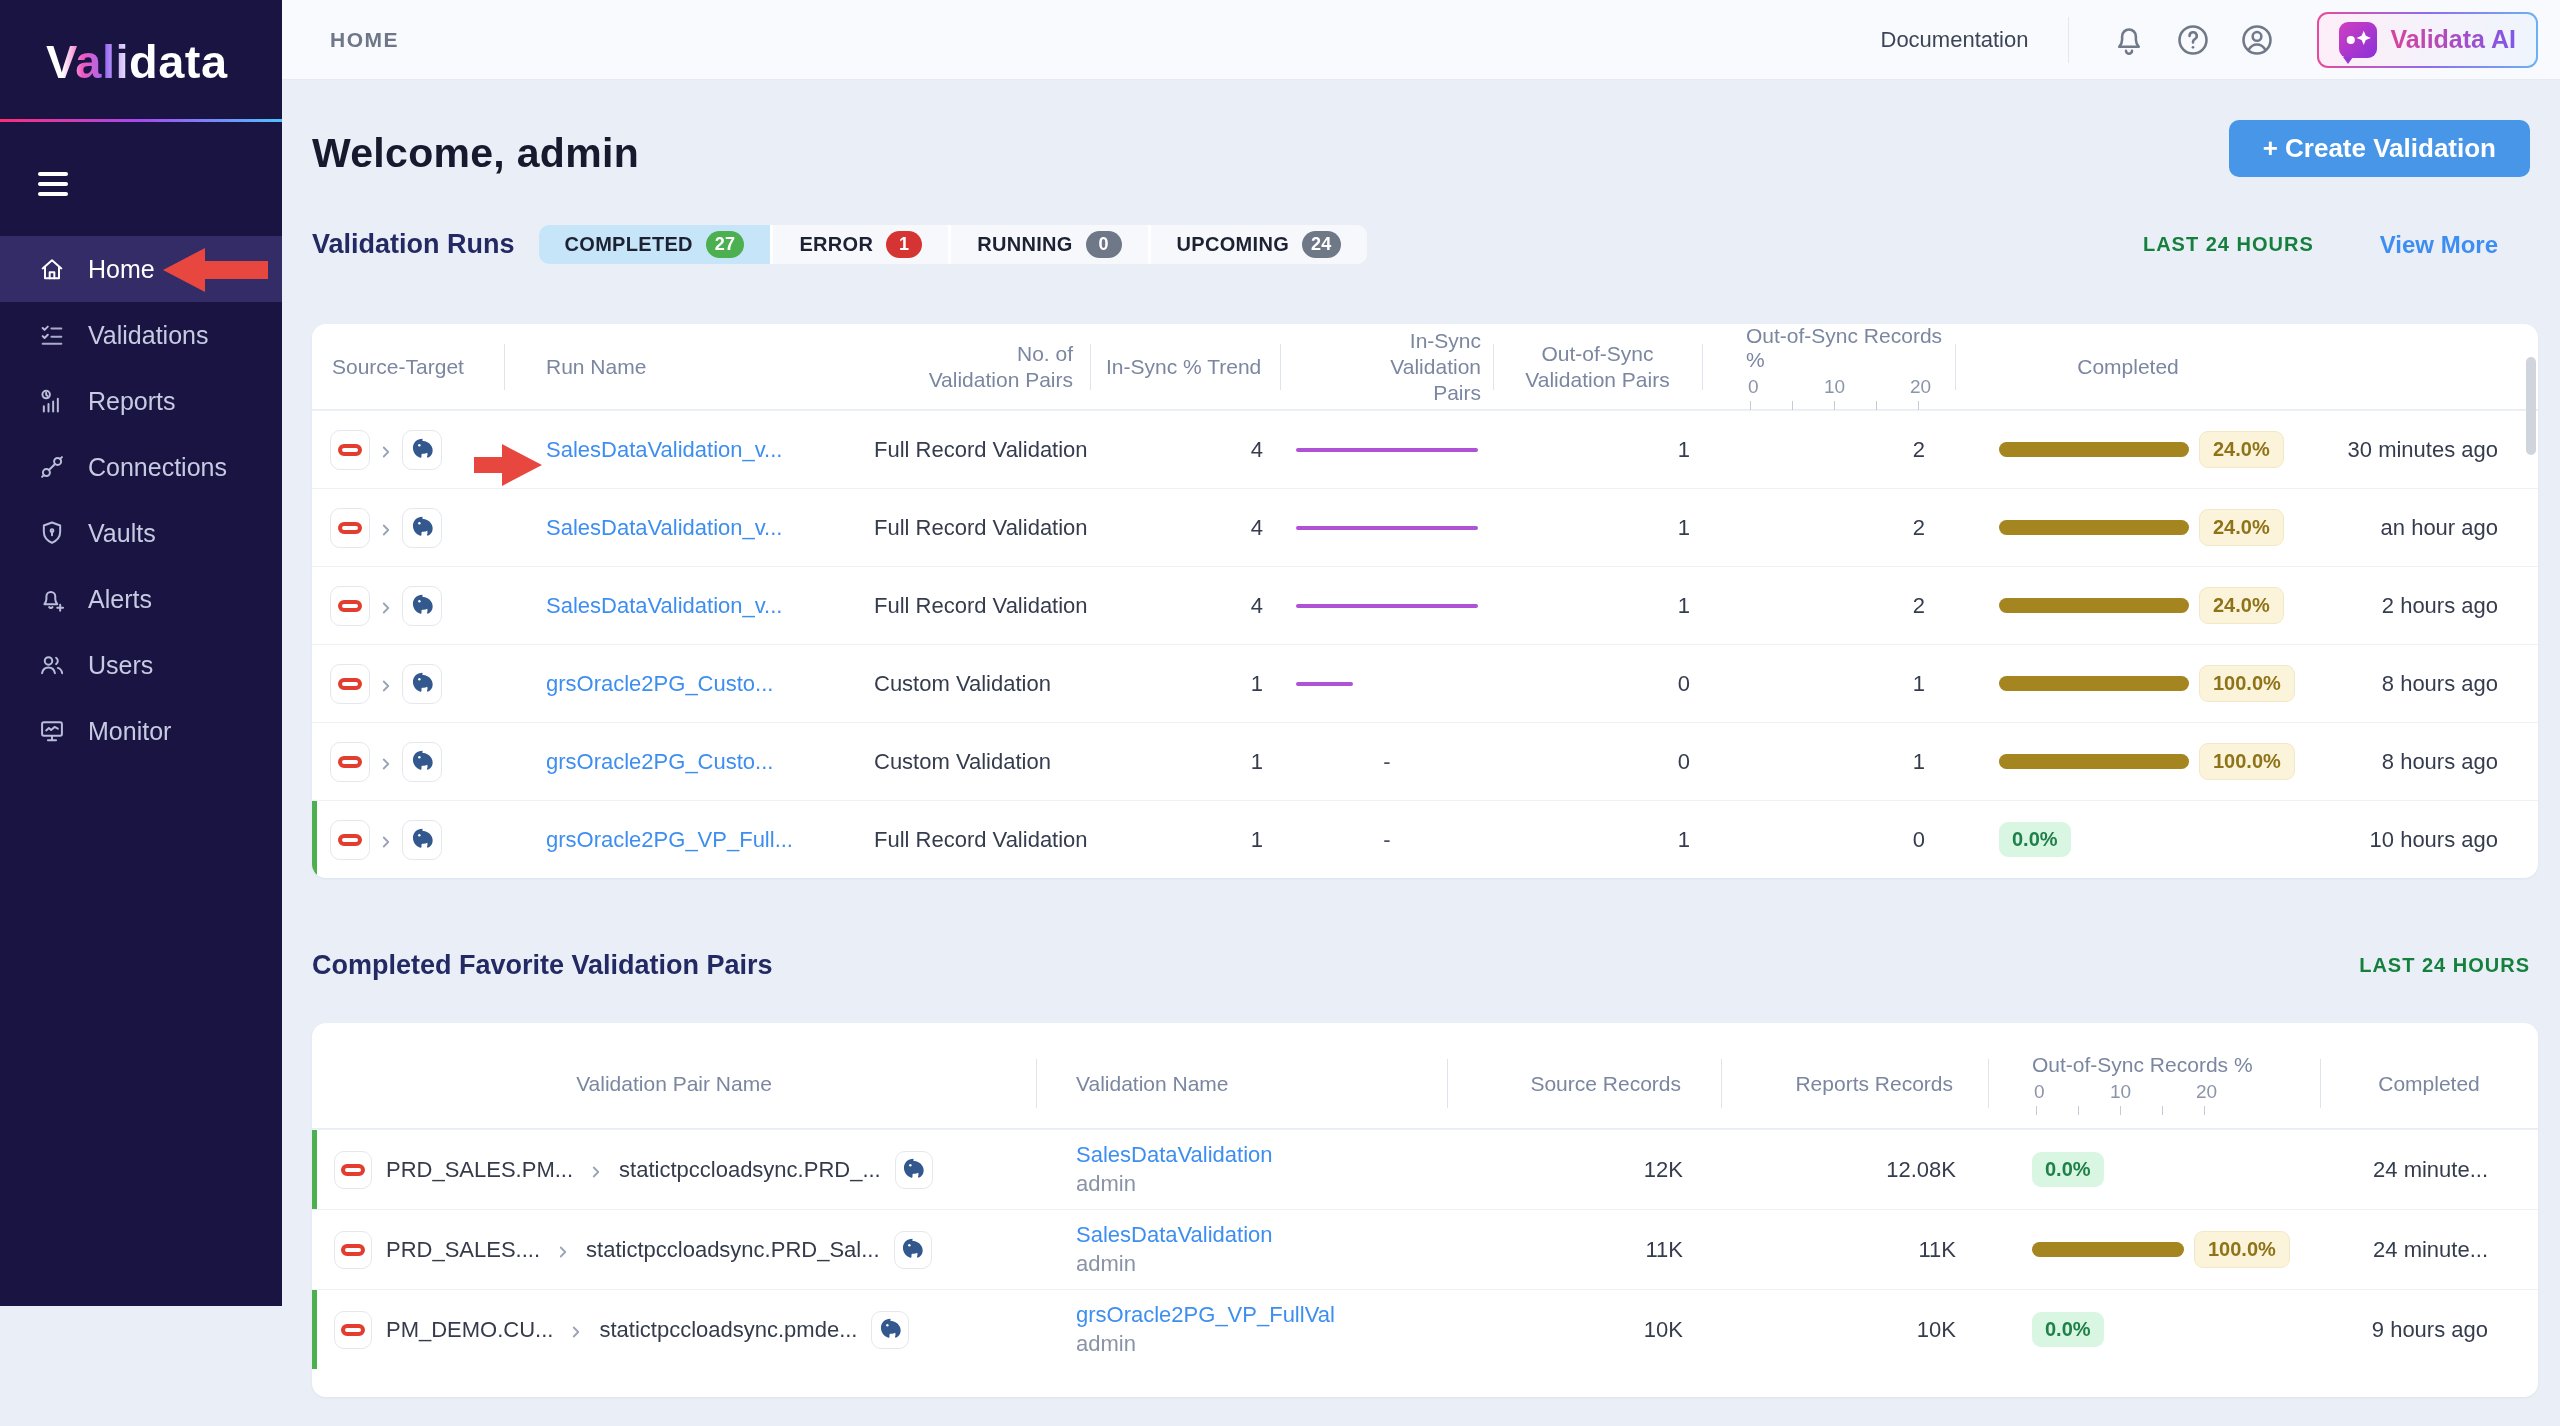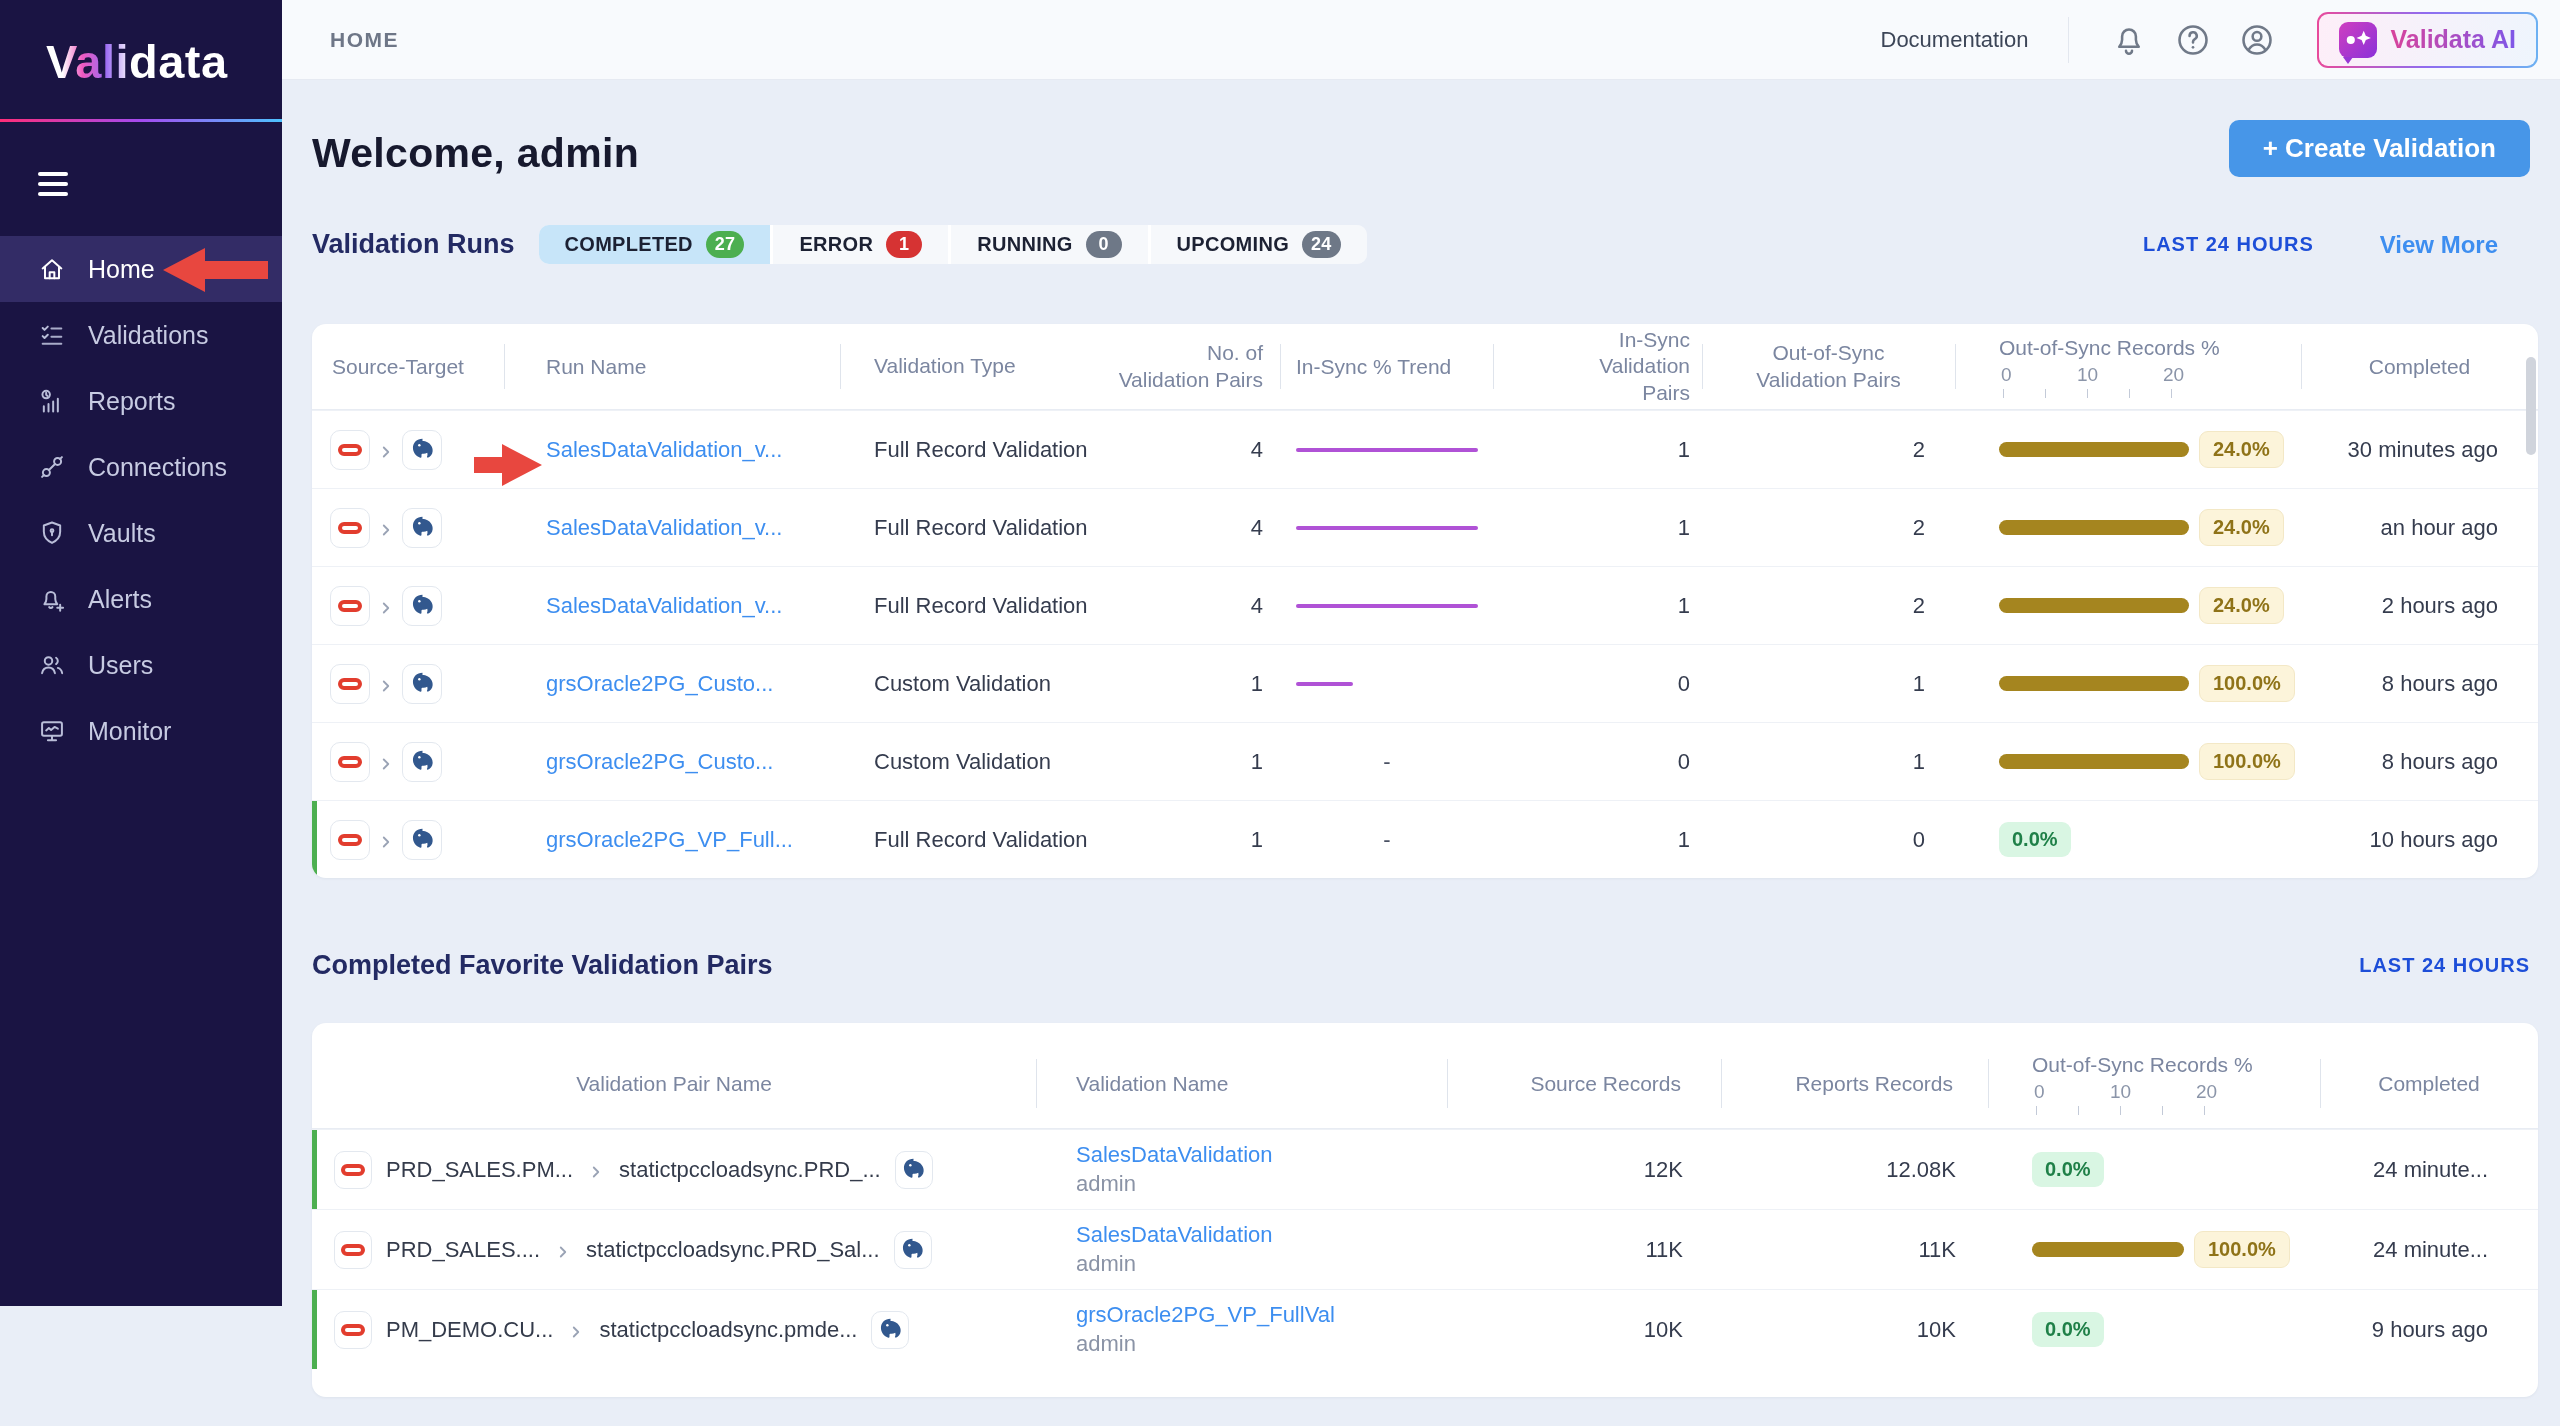--- a/index.html
+++ b/index.html
@@ -44,21 +44,21 @@
   .create-btn { position:absolute; top:40px; right:30px; height:57px; padding:0 34px; background:#4796e8; color:#fff; font-size:26px; font-weight:600; border-radius:10px; display:flex; align-items:center; cursor:pointer; border:none; }
 
   .runs-header { display:flex; align-items:center; margin:48px 30px 0 30px; }
   .runs-title { font-size:27px; font-weight:700; color:#232a63; }
   .tabs { display:flex; margin-left:24px; background:#f4f6fa; border-radius:10px; overflow:hidden; }
   .tab { display:flex; align-items:center; gap:13px; padding:0 26px; height:39px; font-size:20px; font-weight:700; color:#1c2133; background:#f6f8fb; border-right:3px solid #ffffff; cursor:pointer; letter-spacing:.3px; }
   .tab:last-child { border-right:none; }
   .tab.selected { background:#c7e5f9; }
   .tab-badge { min-width:36px; height:27px; border-radius:14px; color:#fff; font-size:18px; font-weight:700; display:flex; align-items:center; justify-content:center; padding:0 9px; }
   .b-green { background:#4caf50; } .b-red { background:#d63333; } .b-gray { background:#6e7887; }
-  .range-label { margin-left:auto; font-size:20px; color:#1d4ed8; font-weight:600; letter-spacing:1px;text-align:right; }
+  .range-label { margin-left:auto; font-size:20px; color:#15803d; font-weight:600; letter-spacing:1px;text-align:right; }
   .view-more { margin:0 32px 0 66px; font-size:24px; color:#3d8ef0; font-weight:600; cursor:pointer; }
 
   
   .card { margin:60px 22px 0 30px; background:#fff; border-radius:14px; position:relative; overflow:hidden; box-shadow:0 1px 3px rgba(20,30,60,.05); }
   .grid1 { display:grid; grid-template-columns:192px 336px 250px 190px 213px 209px 253px 346px auto; }
   .grid2 { display:grid; grid-template-columns:724px 411px 274px 267px 332px auto; }
   .thead { height:86px; align-items:center; border-bottom:1px solid #e8ecf3; color:#7b86a0; font-size:21px; font-weight:500; }
   .thead2 { height:90px;margin-top:16px; }
   .th { position:relative; height:100%; display:flex; align-items:center; }
   .th.sep::before { content:''; position:absolute; left:0; top:20px; bottom:20px; width:1px; background:#dfe4ec; }
@@ -272,23 +272,20 @@
         </div>
       </div>
       <span class="range-label">LAST 24 HOURS</span>
       <span class="view-more">View More</span>
     </div>
 
     <section class="card">
       <div class="thead grid1">
         <div class="th" style="padding-left:20px">Source-Target</div>
         <div class="th sep" style="padding-left:42px">Run Name</div>
-        <div class="th sep" style="padding-left:34px">
-            <span class="wrap2">Validation Type</span>
-          </div>
         <div class="th ta-r" style="padding-right:17px">
             <span class="wrap2">No. of Validation Pairs</span>
           </div>
         <div class="th sep" style="padding-left:16px">In-Sync % Trend</div>
         <div class="th sep ta-r" style="padding-right:12px">
             <span class="wrap3">In-Sync Validation Pairs</span>
           </div>
         <div class="th sep ta-c">
             <span class="wrapc">Out-of-Sync Validation Pairs</span>
           </div>

